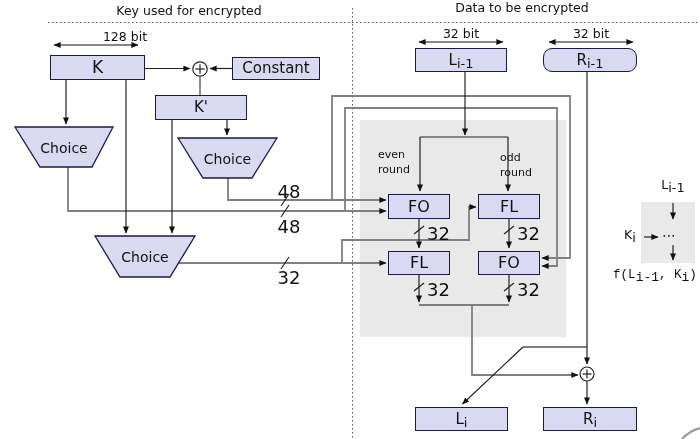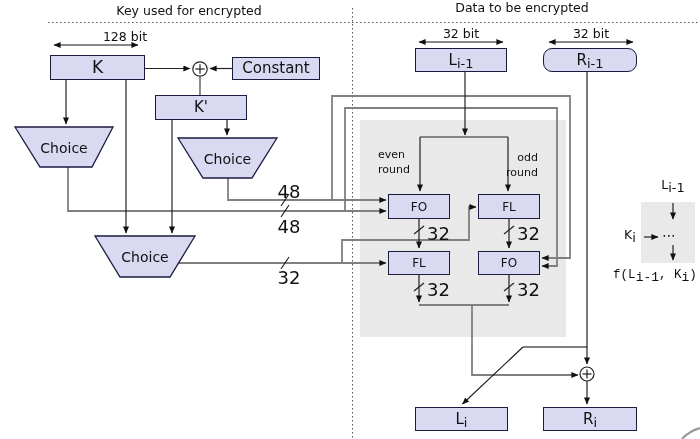--- a/index.html
+++ b/index.html
@@ -10,21 +10,21 @@
   .bx{position:absolute;background:#d9d9f2;border:1.4px solid #1b1b40;
       display:flex;align-items:center;justify-content:center;box-sizing:border-box;
       font-size:15px;line-height:1;}
   .lbl{position:absolute;font-size:12.5px;line-height:1.15;white-space:pre;}
   .ctr{text-align:center;}
   .num{position:absolute;font-size:18px;text-align:center;}
   .rounds{position:absolute;font-size:11px;line-height:15px;width:48px;}
   .choice{position:absolute;font-size:14px;text-align:center;}
   .sub{font-size:13px;position:relative;top:3px;}
   .big{font-size:17px;}
-  .mid{font-size:12px;}
+  .mid{font-size:16px;}
 </style>
 </head>
 <body>
 
 <div class="stage">
 
   <div class="panel" style="left:360px;top:120px;width:206px;height:217px;"></div>
   <div class="panel" style="left:641px;top:202px;width:54px;height:61px;"></div>
 
   <svg width="700" height="439">
@@ -149,21 +149,21 @@
   <div class="num" style="left:517px;top:279px;width:22px;">32</div>
 
   <div class="bx" style="left:415px;top:48px;width:92px;height:24px;">
     <span><span>L</span><span class="sub">i-1</span></span>
   </div>
   <div class="bx" style="left:543px;top:48px;width:94px;height:24px;border-radius:9px;">
     <span><span>R</span><span class="sub">i-1</span></span>
   </div>
 
   <div class="rounds" style="left:378px;top:147px;">even round</div>
-  <div class="rounds" style="left:490px;top:150px;text-align:right;">odd round</div>
+  <div class="rounds" style="left:500px;top:150px;">odd round</div>
 
   <div class="bx mid" style="left:388px;top:194px;width:62px;height:25px;">
     <span>FO</span>
   </div>
   <div class="bx mid" style="left:478px;top:194px;width:62px;height:25px;">
     <span>FL</span>
   </div>
   <div class="bx mid" style="left:388px;top:251px;width:62px;height:24px;">
     <span>FL</span>
   </div>

